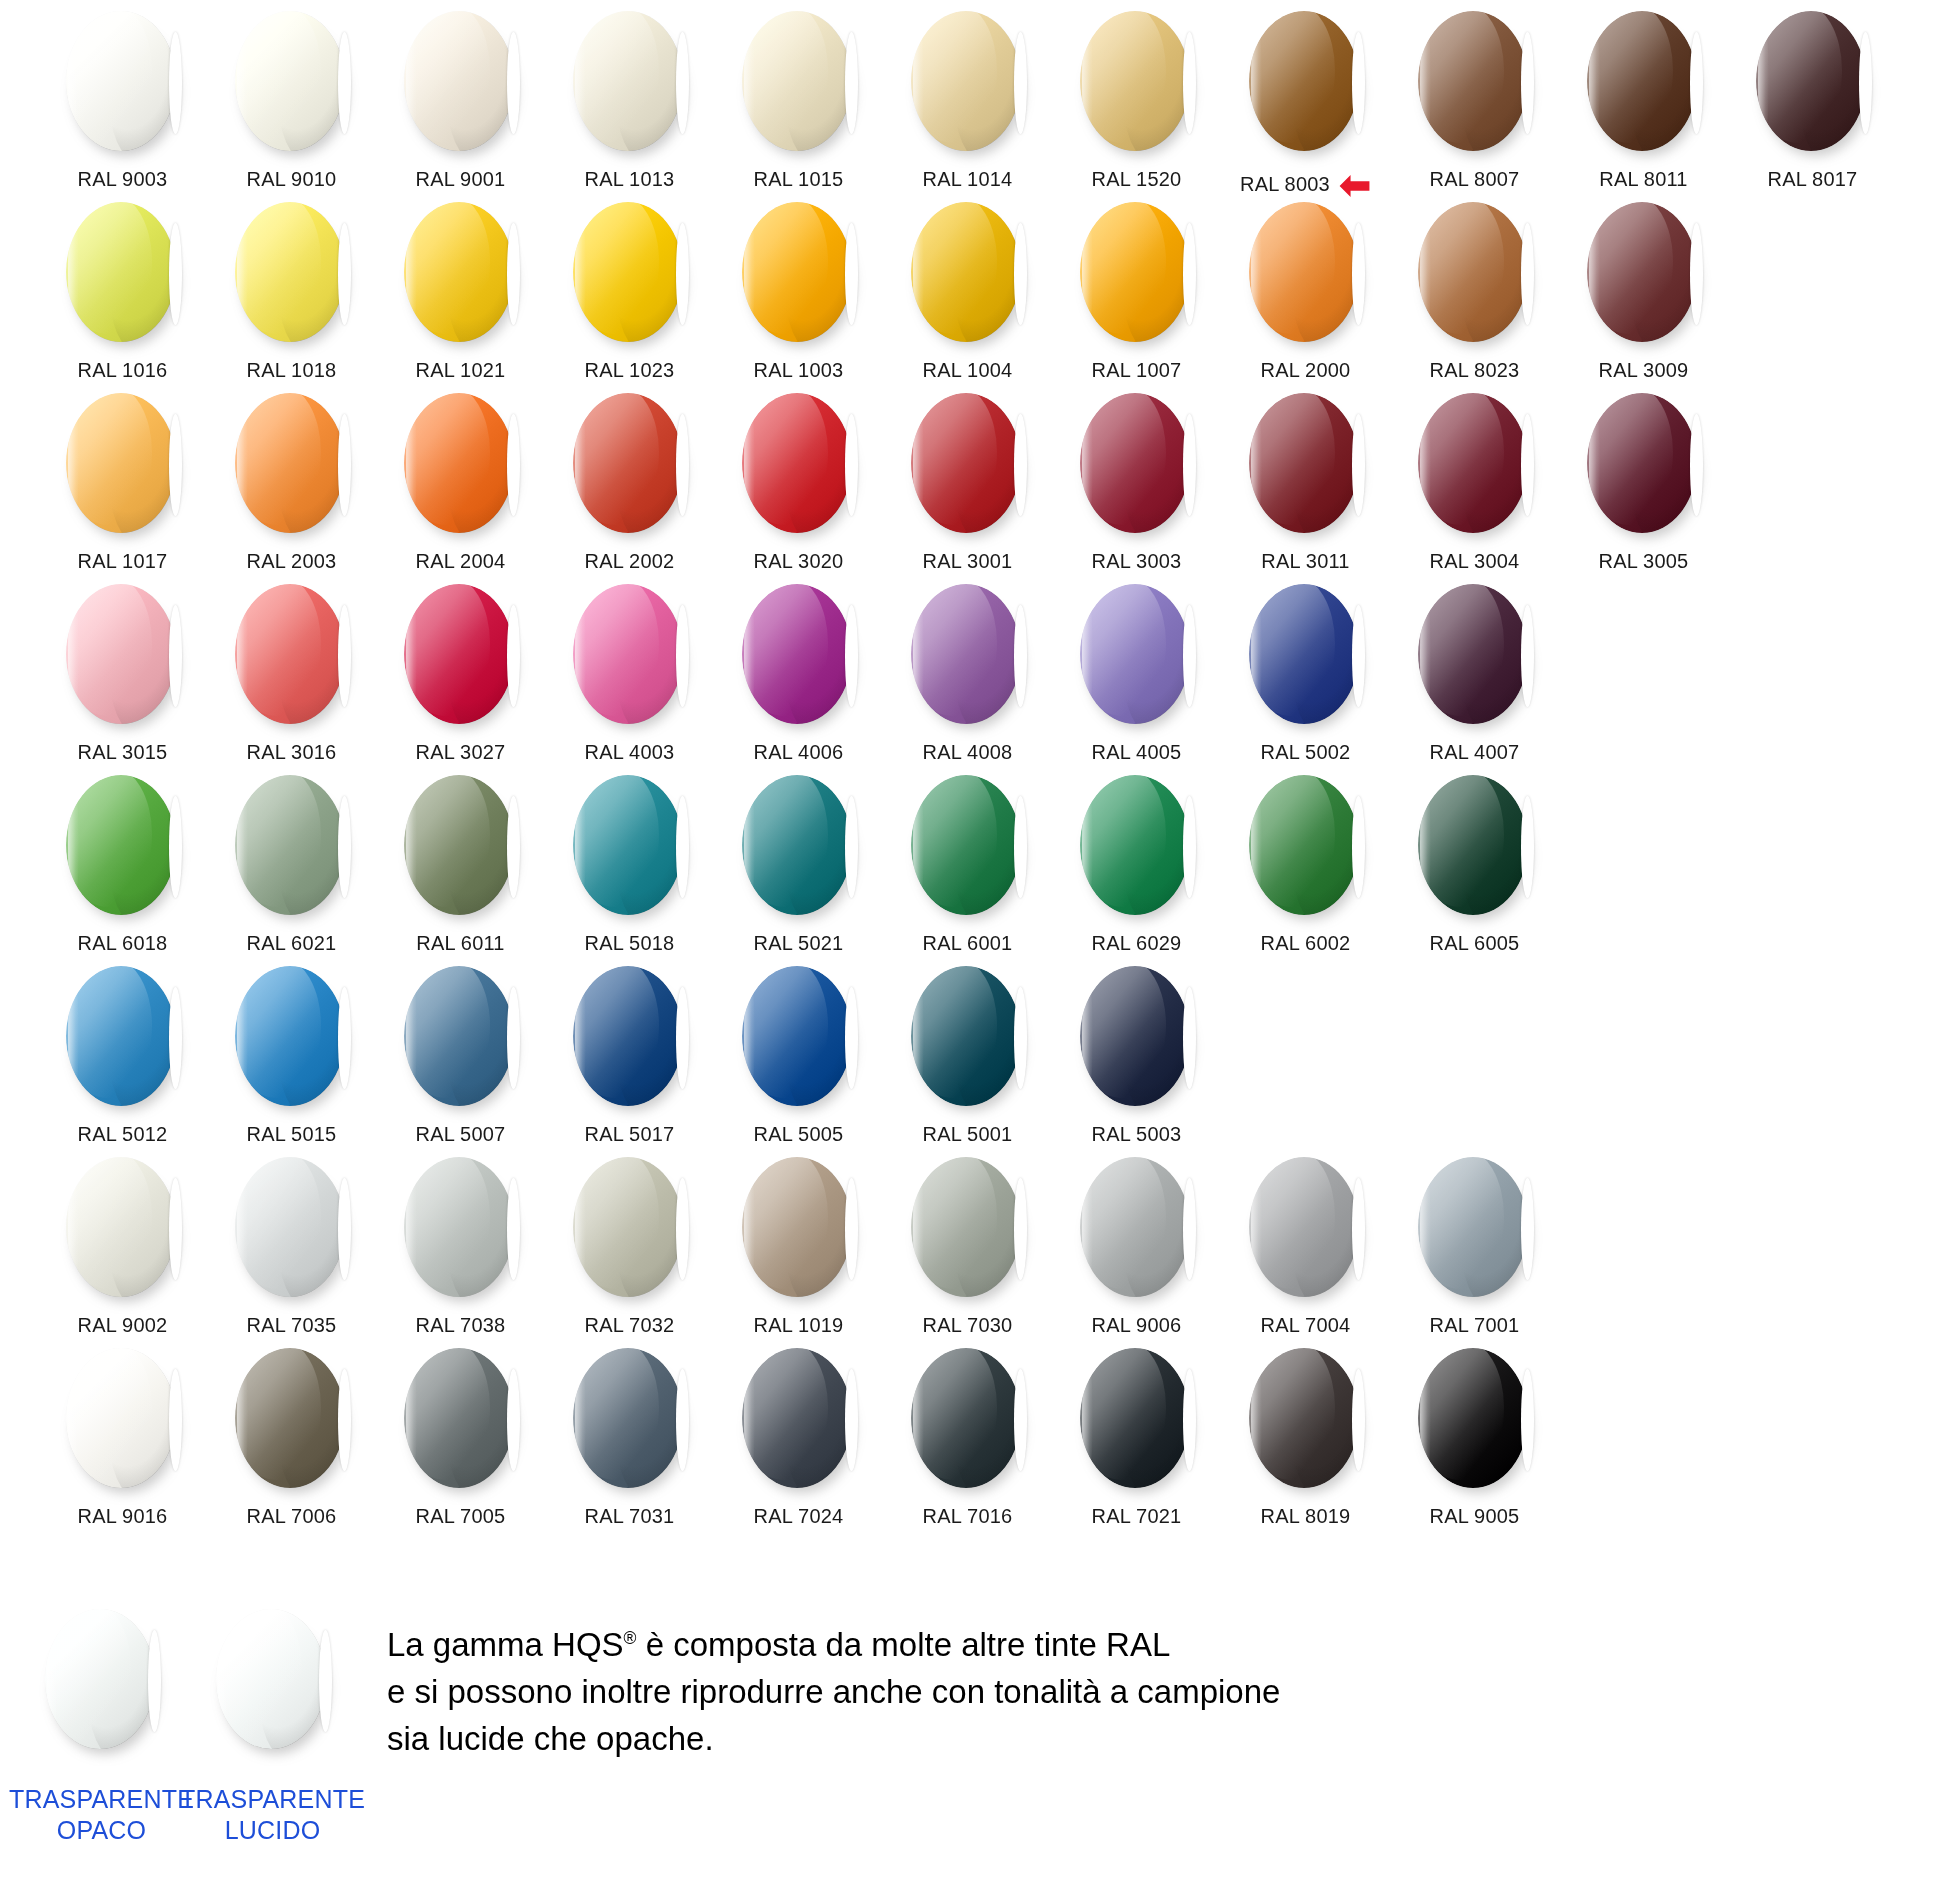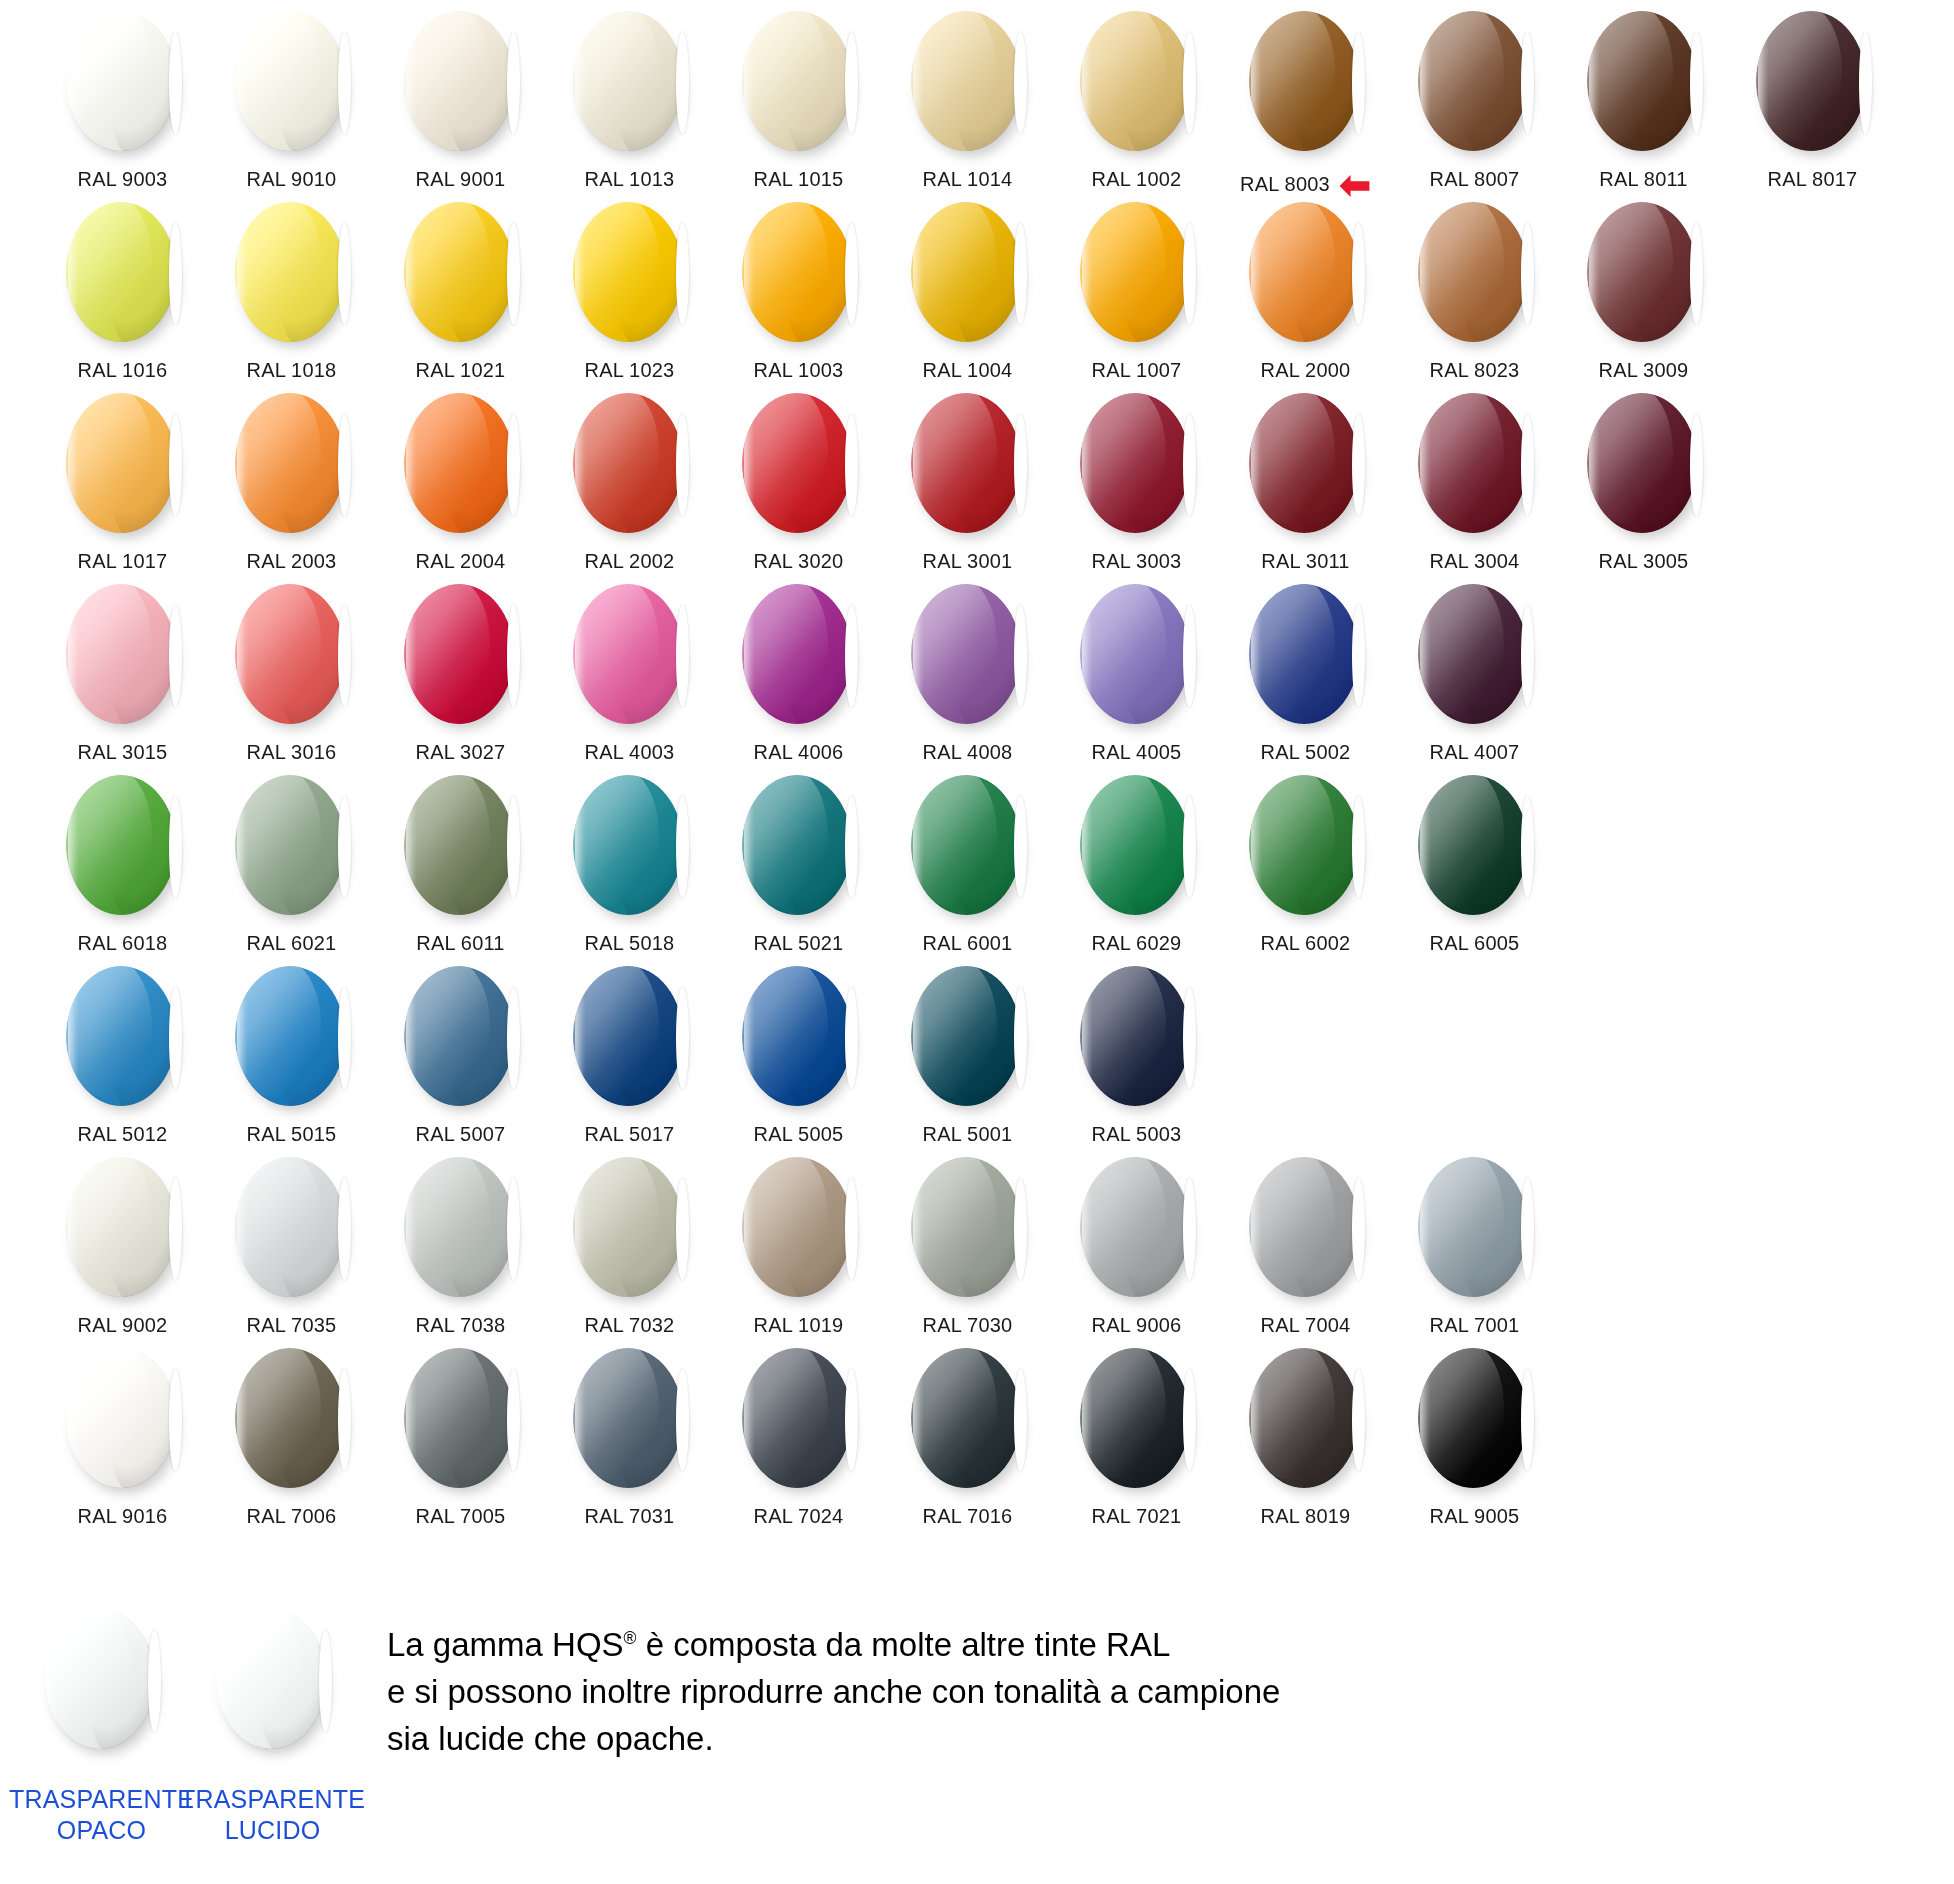--- a/index.html
+++ b/index.html
@@ -312,21 +312,21 @@
             <div class="chip-shadow"></div>
             <div class="chip-sliver"></div>
             <div class="chip">
               <div class="base" style="background: linear-gradient(135deg, rgb(251, 220, 148) 0%, rgb(231, 200, 128) 26%, rgb(217, 186, 114) 52%, rgb(203, 172, 100) 84%, rgb(187, 156, 84) 100%);"></div>
               <div class="gloss"></div>
               <div class="rim"></div>
               <div class="shade"></div>
             </div>
           </div>
           <div class="chip-label label-row">
-            <span>RAL 1002</span>
+            <span>RAL 1520</span>
           </div>
         </div>
         <div class="swatch-cell">
           <div class="chip-wrap">
             <div class="chip-shadow"></div>
             <div class="chip-sliver"></div>
             <div class="chip">
               <div class="base" style="background: linear-gradient(135deg, rgb(174, 124, 68) 0%, rgb(154, 104, 48) 26%, rgb(140, 90, 34) 52%, rgb(126, 76, 20) 84%, rgb(110, 60, 4) 100%);"></div>
               <div class="gloss"></div>
               <div class="rim"></div>

